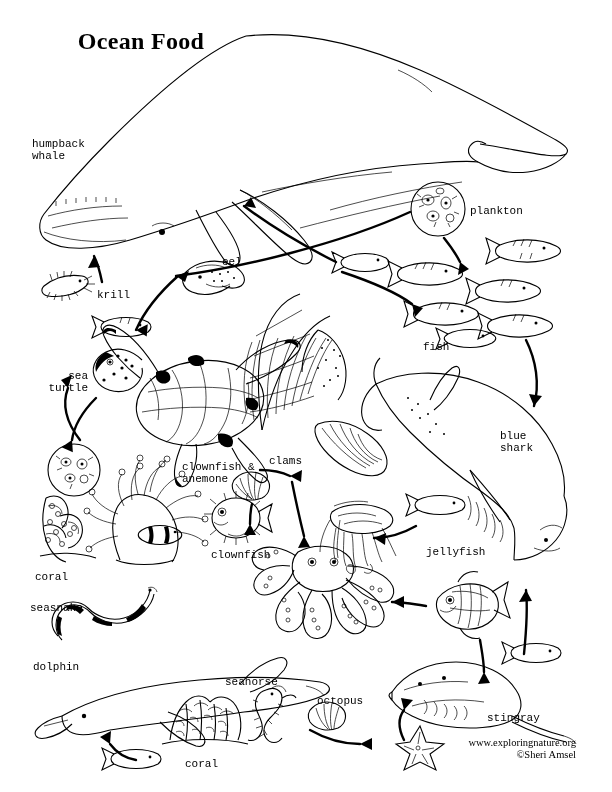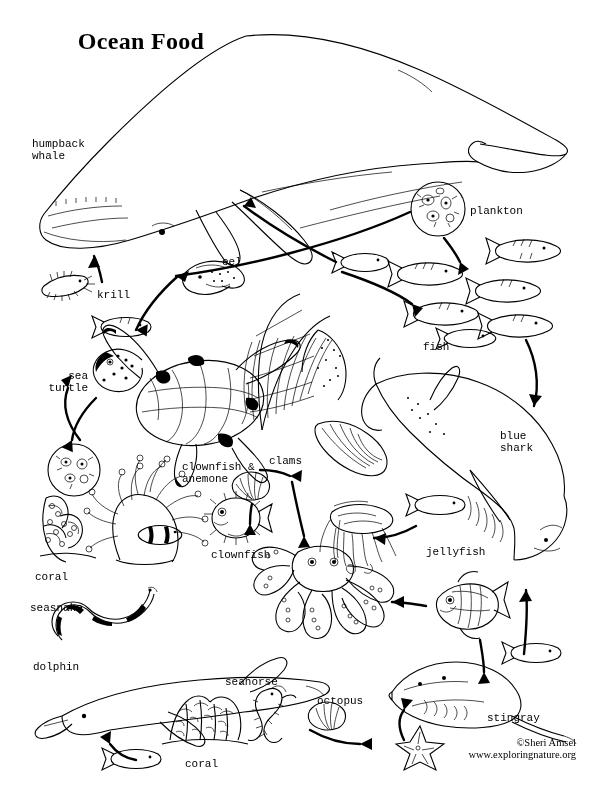--- a/index.html
+++ b/index.html
@@ -703,17 +703,17 @@
   <div class="lbl" style="left:426px; top:546px;"><span>jellyfish</span></div>
   <div class="lbl" style="left:35px; top:571px;"><span>coral</span></div>
   <div class="lbl" style="left:30px; top:602px;"><span>seasnake</span></div>
   <div class="lbl" style="left:317px; top:664px;margin-top:31px;"><span>octopus</span></div>
   <div class="lbl" style="left:33px; top:661px;"><span>dolphin</span></div>
   <div class="lbl" style="left:225px; top:676px;"><span>seahorse</span></div>
   <div class="lbl" style="left:487px; top:712px;"><span>stingray</span></div>
   <div class="lbl" style="left:185px; top:758px;"><span>coral</span></div>
 
   <div class="credit" style="left:400px; top:737px; width:176px;">
+    <div>www.exploringnature.org</div>
     <div>©Sheri Amsel</div>
-    <div>www.exploringnature.org</div>
   </div>
 
 </div>
 
 </body></html>

